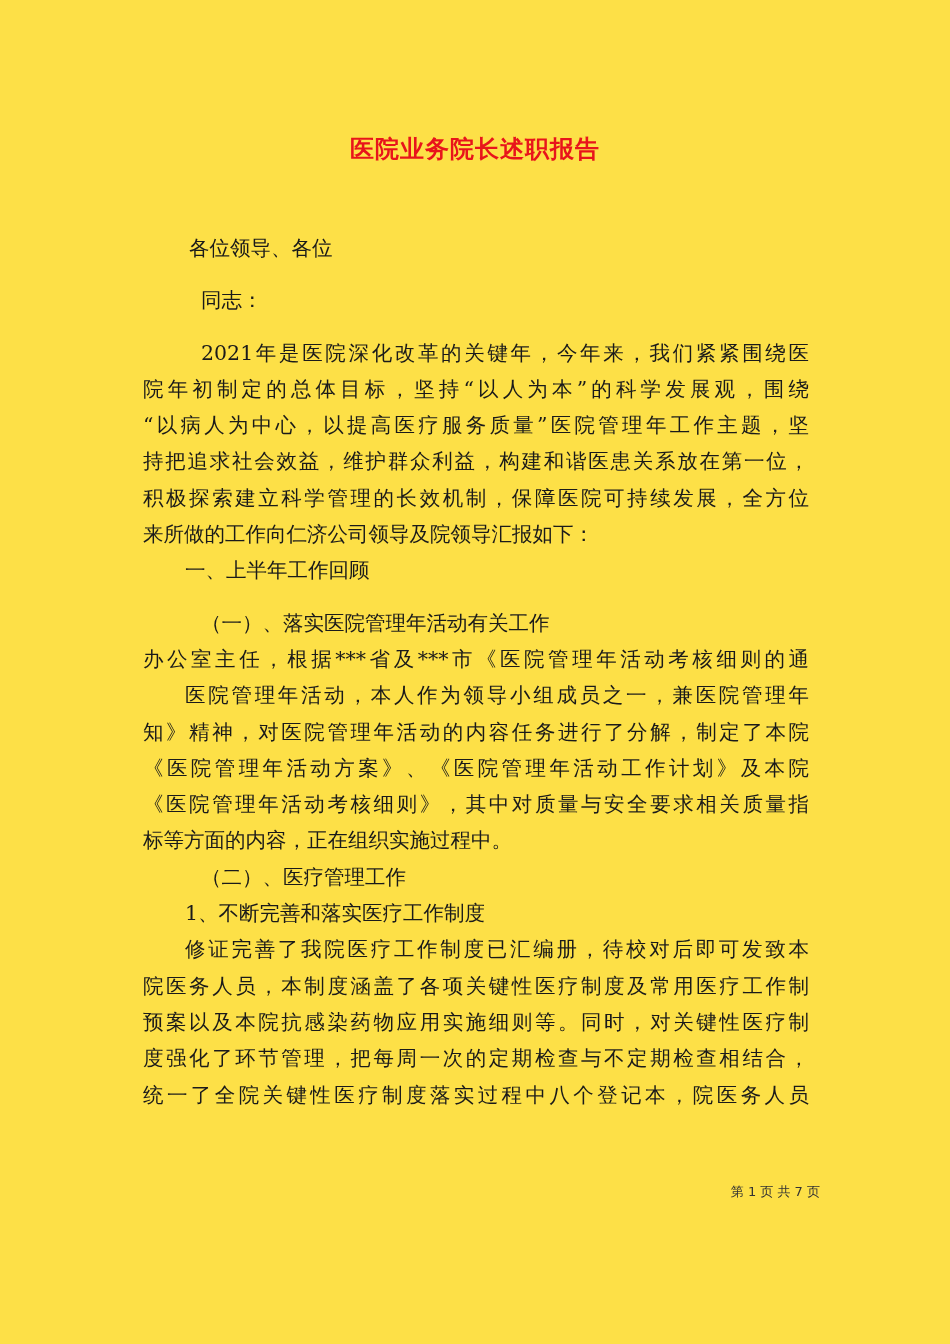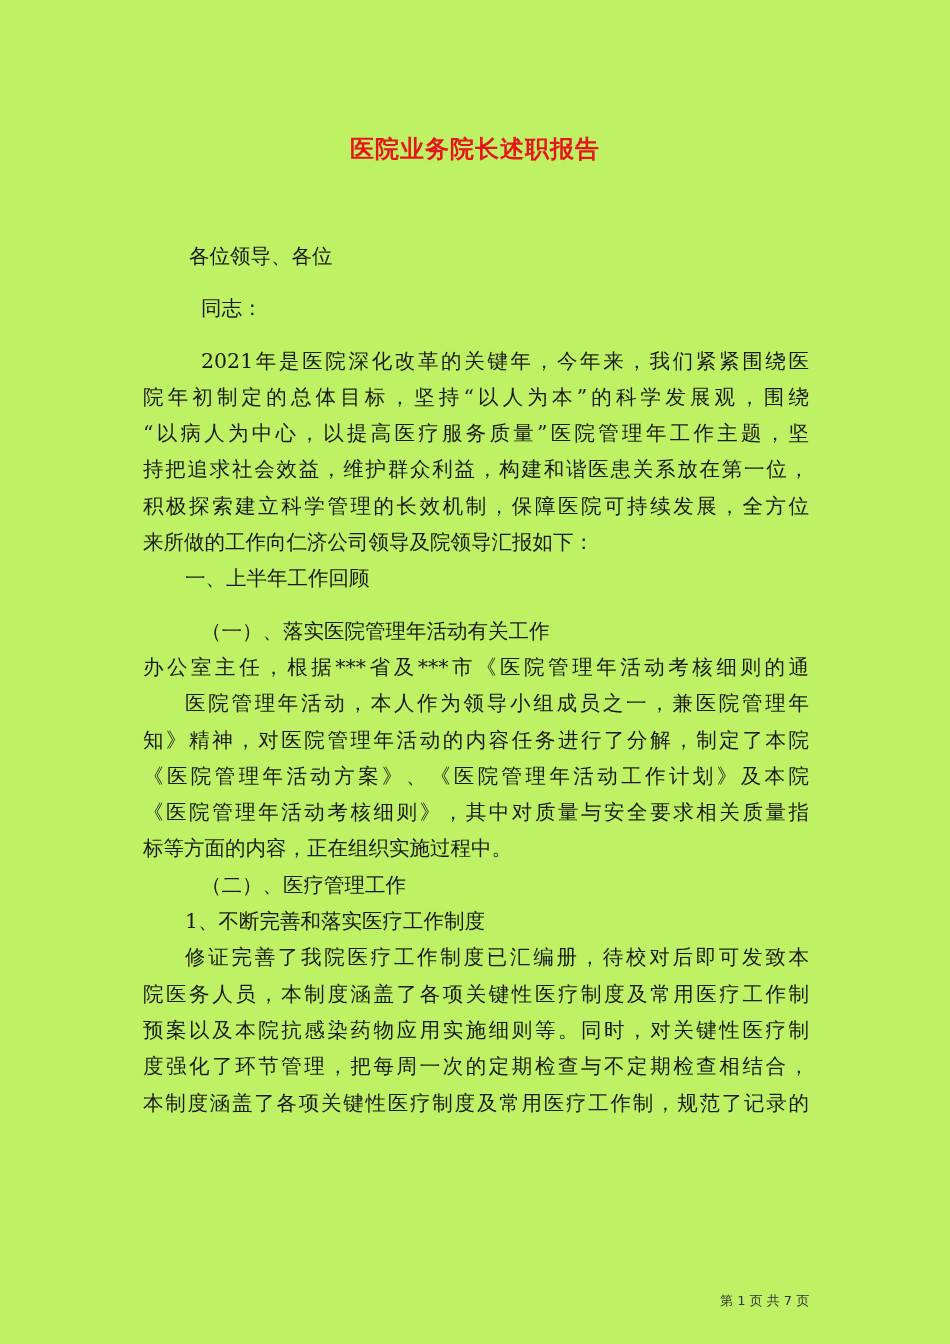--- a/index.html
+++ b/index.html
@@ -12,66 +12,66 @@
       height: 1344px;
       position: relative;
       overflow: hidden;
       font-family: "DejaVu Serif", "Liberation Serif", serif;
       color: #1a1a1a;
     }
     .page {
       position: absolute;
       left: 0; top: 0;
       width: 950px; height: 1344px;
-      background: #bef264;
+      background: #fde047;
     }
     .title {
       position: absolute;
       top: 133px;
       left: 0;
       width: 950px;
       text-align: center;
       font-family: "DejaVu Sans", "Liberation Sans", sans-serif;
       font-weight: bold;
       font-size: 24px;
       color: #e8141b;
       letter-spacing: 1px;
       line-height: 32px;
     }
     .body-text {
       position: absolute;
       left: 143px;
-      top: 238px;
+      top: 230px;
       width: 666px;
       font-size: 20.5px;
       line-height: 36.3px;
     }
     .line {
       white-space: nowrap;
       height: 36.3px;
       text-align: justify;
       text-align-last: justify;
       overflow: visible;
     }
     .line.short {
       text-align-last: left;
     }
     .ind1 { padding-left: 46px; }
     .ind2 { padding-left: 58px; margin-top: 16px; }
     .ind3 { padding-left: 42px; }
     .ind4 { padding-left: 58px; }
     .footer {
       position: absolute;
-      top: 1292px;
+      top: 1183px;
       left: 720px;
       width: 100px;
       font-family: "DejaVu Sans", "Liberation Sans", sans-serif;
       font-size: 13px;
       color: #333;
-      text-align: left;
+      text-align: right;
     }
   </style>
 </head>
 <body>
 
 <div class="page">
   <div class="title">医院业务院长述职报告</div>
 
   <div class="body-text" id="body-text">
       <div class="line ind1 short">各位领导、各位</div>
@@ -89,17 +89,17 @@
       <div class="line">知》精神，对医院管理年活动的内容任务进行了分解，制定了本院</div>
       <div class="line">《医院管理年活动方案》、《医院管理年活动工作计划》及本院</div>
       <div class="line">《医院管理年活动考核细则》，其中对质量与安全要求相关质量指</div>
       <div class="line short">标等方面的内容，正在组织实施过程中。</div>
       <div class="line ind4 short">（二）、医疗管理工作</div>
       <div class="line ind3 short">1、不断完善和落实医疗工作制度</div>
       <div class="line ind3">修证完善了我院医疗工作制度已汇编册，待校对后即可发致本</div>
       <div class="line">院医务人员，本制度涵盖了各项关键性医疗制度及常用医疗工作制</div>
       <div class="line">预案以及本院抗感染药物应用实施细则等。同时，对关键性医疗制</div>
       <div class="line">度强化了环节管理，把每周一次的定期检查与不定期检查相结合，</div>
-      <div class="line">本制度涵盖了各项关键性医疗制度及常用医疗工作制，规范了记录的</div>
+      <div class="line">统一了全院关键性医疗制度落实过程中八个登记本，院医务人员</div>
     </div>
 
   <div class="footer">第 1 页 共 7 页</div>
 </div>
 
 </body></html>

